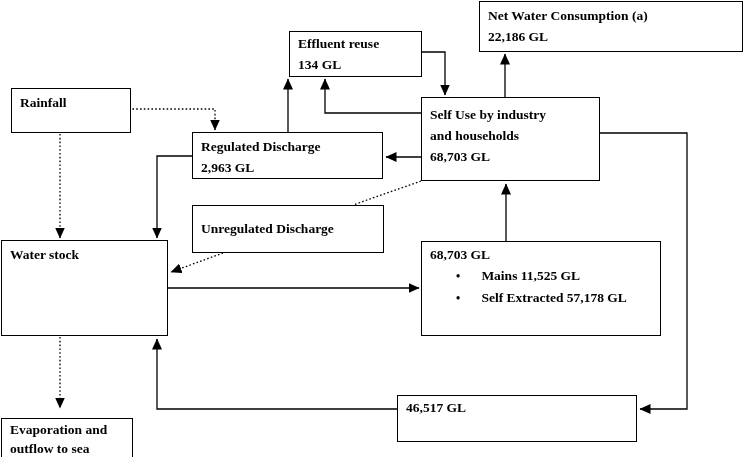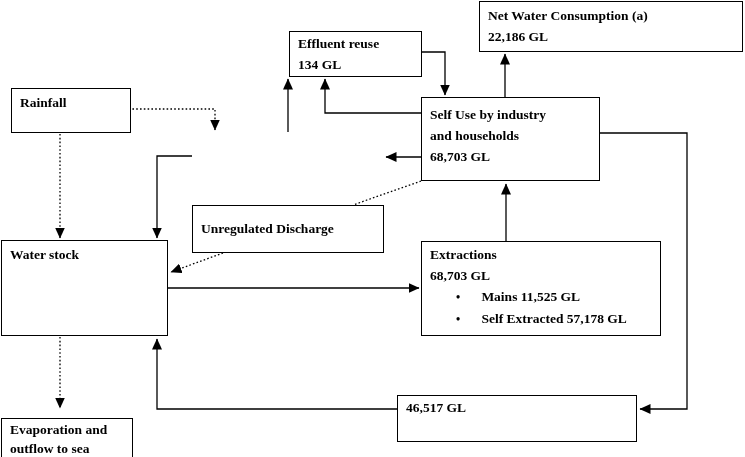--- a/index.html
+++ b/index.html
@@ -87,31 +87,34 @@
     <span class="line">Net Water Consumption (a)</span>
     <span class="line">22,186 GL</span>
   </div>
 
   <div class="node" style="left:421px; top:97px; width:179px; height:84px; padding-top:6px;">
     <span class="line">Self Use by industry</span>
     <span class="line">and households</span>
     <span class="line">68,703 GL</span>
   </div>
 
+  <div class="node" style="left:192px; top:132px; width:191px; height:47px;">
+    <span class="line">Regulated Discharge</span>
+    <span class="line">2,963 GL</span>
+  </div>
 
   <div class="node" style="left:192px; top:205px; width:192px; height:48px; padding-top:12px;">
     <span class="line">Unregulated Discharge</span>
   </div>
 
   <div class="node" style="left:1px; top:240px; width:167px; height:96px;">
     <span class="line">Water stock</span>
   </div>
 
   <div class="node" style="left:421px; top:241px; width:240px; height:95px; padding-top:2px;">
-    <span class="line">Extractions</span>
     <span class="line">68,703 GL</span>
     <span class="line bullet-row">
       <span class="bullet">•</span>
       <span>Mains 11,525 GL</span>
     </span>
     <span class="line bullet-row">
       <span class="bullet">•</span>
       <span>Self Extracted 57,178 GL</span>
     </span>
   </div>

